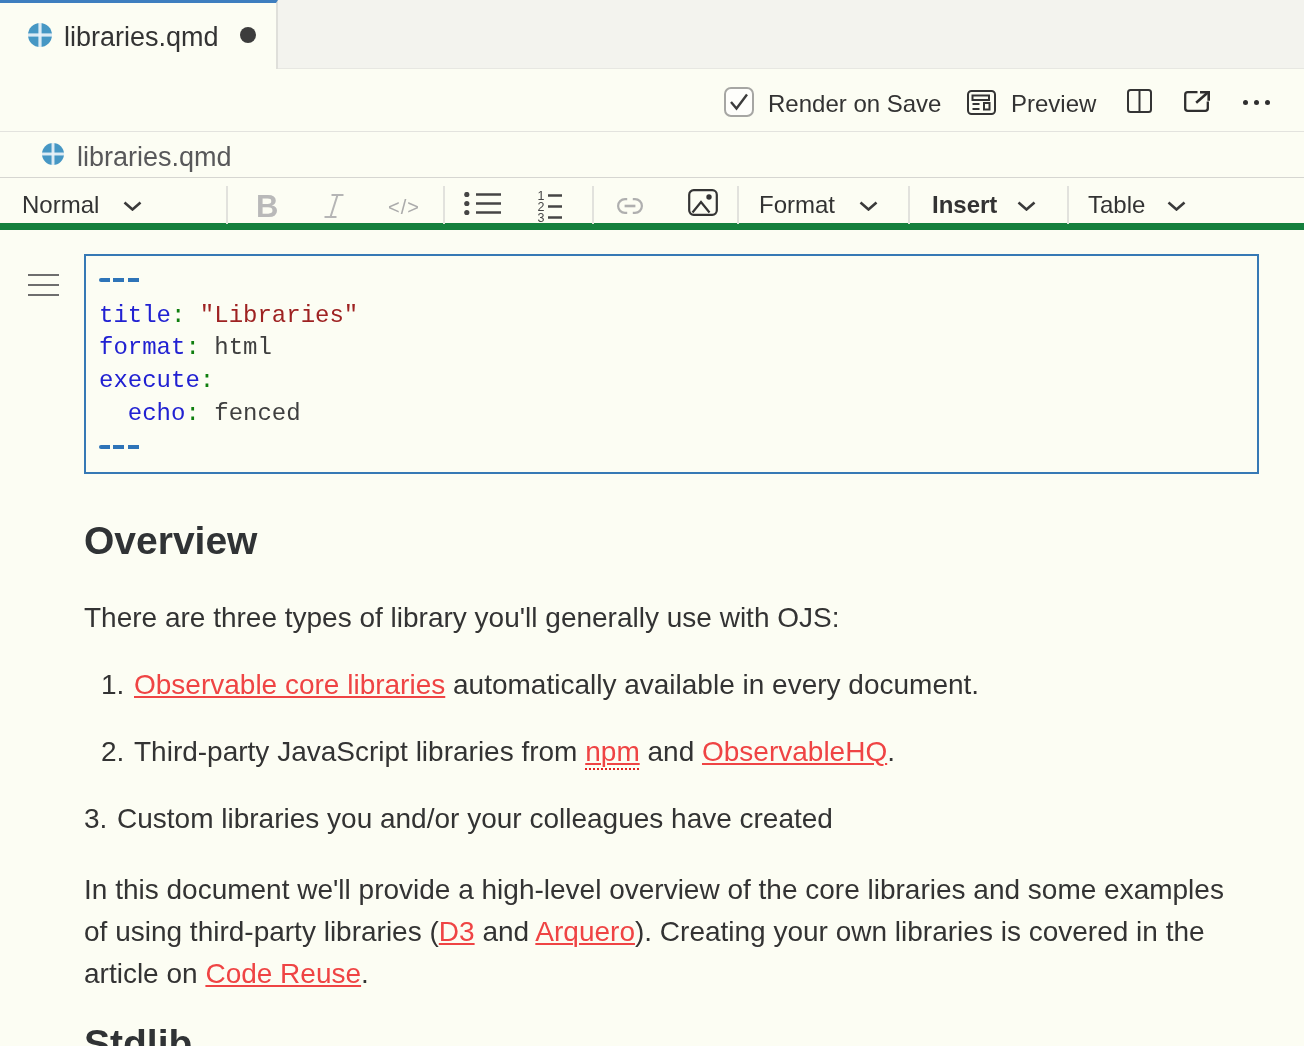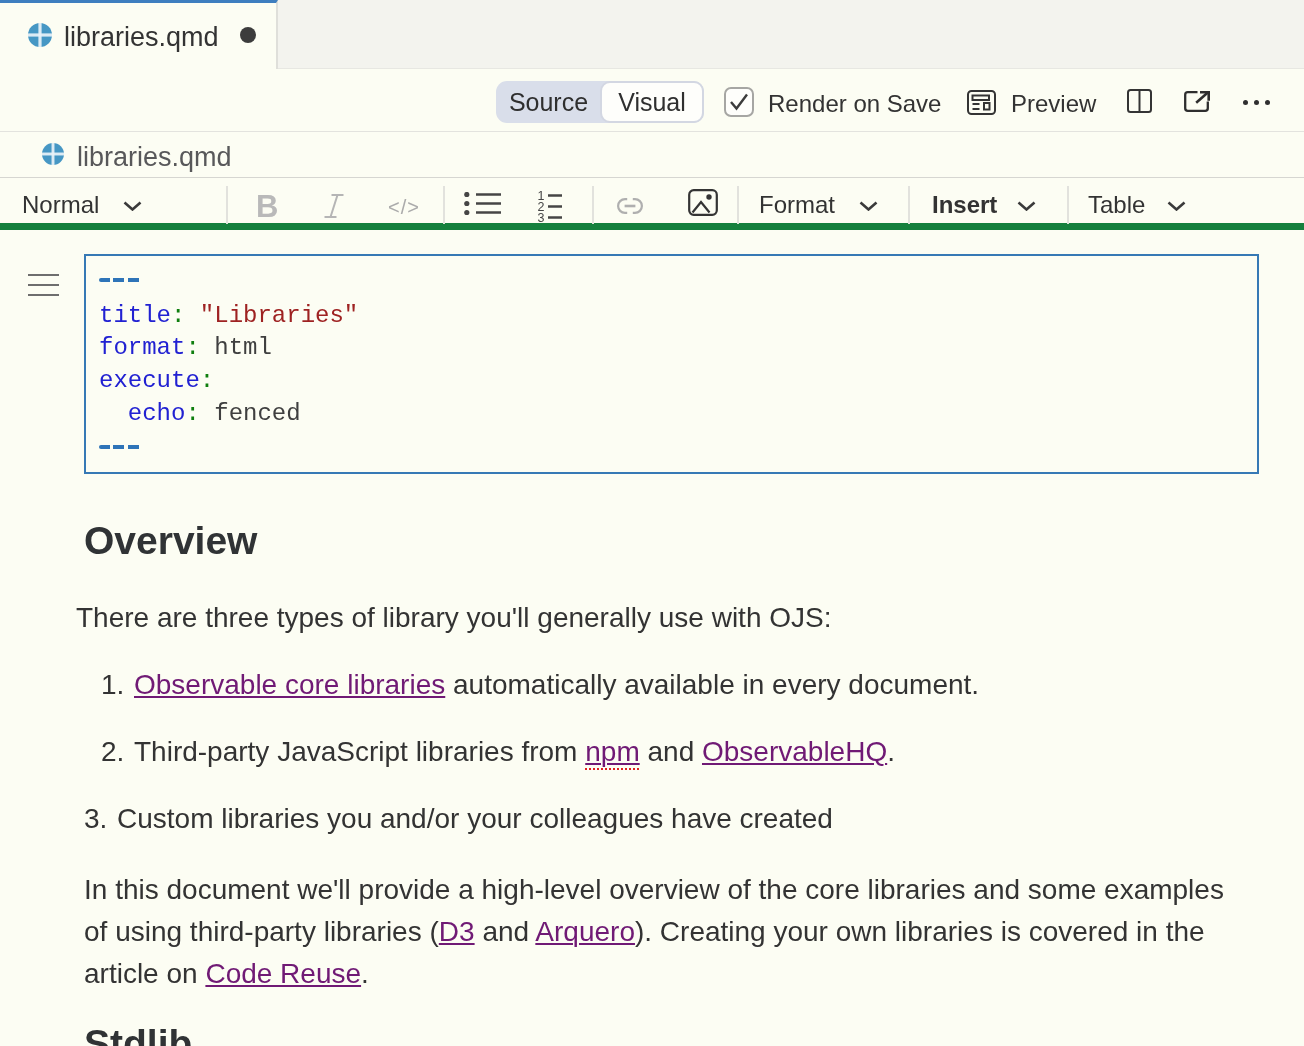--- a/index.html
+++ b/index.html
@@ -30,43 +30,39 @@
   #yaml { left:84px; top:254px; width:1175px; height:220px; border:2px solid #3679B5; }
   #yaml pre { font-family:"Liberation Mono", monospace; font-size:24px; line-height:32.7px; margin:11px 0 0 13px; color:#3F3F3F; }
   .yd { display:inline-block; width:43px; height:4px; vertical-align:7px; border-radius:2px;
         background:repeating-linear-gradient(90deg,#2E74B8 0 11px,rgba(0,0,0,0) 11px 14.4px); }
   .yd2 { vertical-align:4px; }
   .yk { color:#2121D2;text-align:right; }
   .yc { color:#0E7E0E; }
   .ys { color:#9E2222; }
   h2 { font-size:39px; font-weight:bold; color:#303335; font-family:"Liberation Sans", sans-serif; }
   .body { font-size:28px; color:#333; }
-  a { color:#701a75; text-decoration:underline; text-underline-offset:2px; text-decoration-thickness:2px; }
+  a { color:#ef4444; text-decoration:underline; text-underline-offset:2px; text-decoration-thickness:2px; }
   .num { display:inline-block; width:33px; }
   .sq { text-decoration:underline dotted 2.2px #E02020; text-underline-offset:7px; }
 </style>
 </head>
 <body>
   <div class="abs" id="tabstrip">
     <div id="tab">
       <svg style="position:absolute;left:28px;top:20px" width="24" height="24" viewBox="0 0 24 24">
         <circle cx="12" cy="12" r="12" fill="#4697C4"></circle>
         <rect x="10.4" y="0" width="3.2" height="24" fill="#E8F1F7" opacity="0.93"></rect>
         <rect x="0" y="10.4" width="24" height="3.2" fill="#E8F1F7" opacity="0.93"></rect>
       </svg>
       <span class="tabtext">libraries.qmd</span>
       <span class="dot"></span>
     </div>
   </div>
 
   <div class="abs" id="toolbar">
-    <div id="seg">
-      <span class="src">Source</span>
-      <span class="vis">Visual</span>
-    </div>
     <div id="cbx">
       <svg width="26" height="26" viewBox="0 0 26 26" style="position:absolute;left:0px;top:0px">
         <path d="M5 13 L10.5 19.5 L21 5.5" stroke="#3C3C3C" stroke-width="2.4" fill="none"></path>
       </svg>
     </div>
     <span class="tlabel" style="left:768px;">Render on Save</span>
     <svg style="position:absolute;left:967px;top:21px" width="29" height="25" viewBox="0 0 29 25">
       <rect x="1" y="1" width="27" height="23" rx="3.5" fill="none" stroke="#343434" stroke-width="2"></rect>
       <rect x="5.5" y="5.5" width="16.5" height="4.5" fill="none" stroke="#343434" stroke-width="2"></rect>
       <path d="M5.5 14 H12.5 M5.5 19 H12.5" stroke="#343434" stroke-width="2" fill="none"></path>
@@ -172,21 +168,21 @@
     <pre><span class="yd"></span>
 <span class="yk">title</span><span class="yc">:</span> <span class="ys">"Libraries"</span>
 <span class="yk">format</span><span class="yc">:</span> html
 <span class="yk">execute</span><span class="yc">:</span>
   <span class="yk">echo</span><span class="yc">:</span> fenced
 <span class="yd yd2"></span></pre>
   </div>
 
   <h2 class="abs" style="left:84px;top:521px;line-height:1;">Overview</h2>
 
-  <div class="abs body" style="left:76px;top:604px;line-height:1;text-align:right;">There are three types of library you'll generally use with OJS:</div>
+  <div class="abs body" style="left:84px;top:604px;line-height:1;text-align:right;">There are three types of library you'll generally use with OJS:</div>
 
   <div class="abs body" style="left:101px;top:671px;line-height:1;"><span class="num">1.</span><a href="#">Observable core libraries</a> automatically available in every document.</div>
   <div class="abs body" style="left:101px;top:738px;line-height:1;"><span class="num">2.</span>Third-party JavaScript libraries from <span class="sq"><a href="#">npm</a></span> and <a href="#">ObservableHQ</a>.</div>
   <div class="abs body" style="left:84px;top:805px;line-height:1;"><span class="num">3.</span>Custom libraries you and/or your colleagues have created</div>
 
   <div class="abs body" style="left:84px;top:869px;line-height:42px;">In this document we'll provide a high-level overview of the core libraries and some examples<br>of using third-party libraries (<a href="#">D3</a> and <a href="#">Arquero</a>). Creating your own libraries is covered in the<br>article on <a href="#">Code Reuse</a>.</div>
 
   <h2 class="abs" style="left:84px;top:1024px;line-height:1;">Stdlib</h2>
 
 </body></html>

